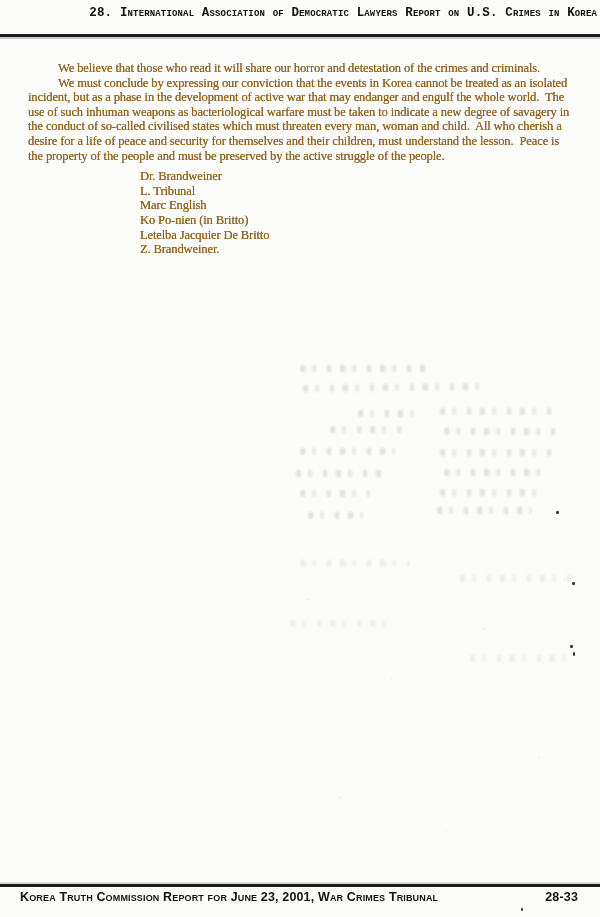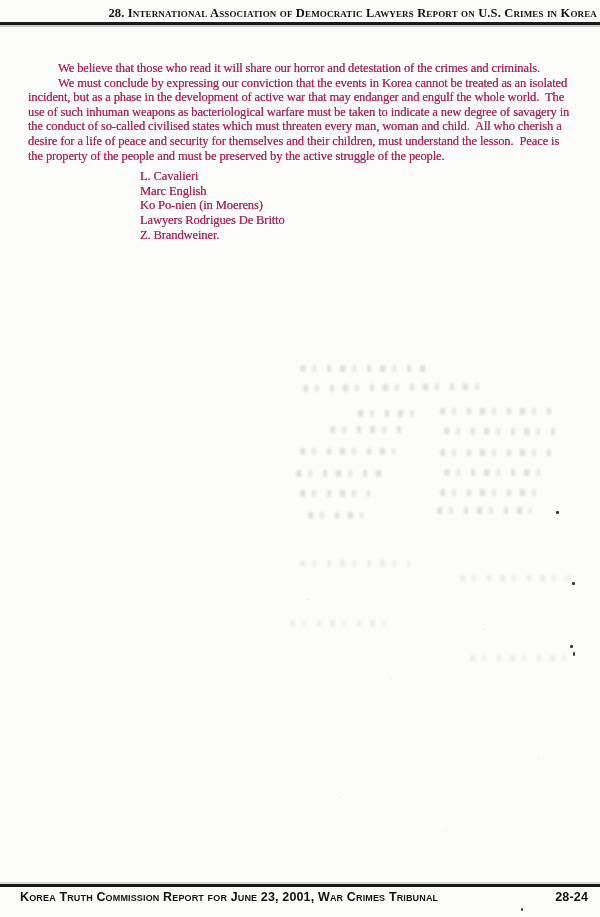--- a/index.html
+++ b/index.html
@@ -11,46 +11,46 @@
     height: 917px;
     background: #fcfcfb;
     overflow: hidden;
     color: #161616;
   }
 
   
   .running-header {
     position: absolute;
     top: 0; left: 0; right: 0;
-    height: 25px;
+    height: 37px;
     box-sizing: border-box;
     padding: 6px 3px 0 0;
     text-align: right;
     border-bottom: 3px solid #1b1b1b;
     box-shadow: 0 2px 0 rgba(27,27,27,0.22);
-    font-family: Liberation Serif, serif;
+    font-family: Liberation Mono, monospace;
     font-variant: small-caps;
     font-weight: 700;
     font-size: 12.5px;
     letter-spacing: 0.15px;
     color: #111;
     white-space: nowrap;
   }
 
   
   .doc-body {
     position: absolute;
     top: 61px;
     left: 28px;
     width: 547px;
     font-family: "Liberation Serif", serif;
     font-size: 12.6px;
     line-height: 14.6px;
     letter-spacing: -0.15px;
-    color: #be185d;
+    color: #a16207;
     text-shadow: 0 0 0.4px rgba(0,0,0,0.55);
   }
   .para {
     margin: 0;
     text-indent: 30px;
     white-space: pre-wrap;
   }
   sup.ordinal {
     font-size: 8px;
     line-height: 0;
@@ -59,21 +59,21 @@
   .signatories { margin: 6px 0 0 112px; }
   .signatory { white-space: pre; }
 
   
   .running-footer {
     position: absolute;
     left: 0; right: 0;
     bottom: 13px;
     border-top: 3px solid #1b1b1b;
     box-shadow: 0 -2px 0 rgba(27,27,27,0.15);
-    padding: 3px 12px 0 20px;
+    padding: 3px 22px 0 20px;
     display: flex;
     justify-content: space-between;
     align-items: baseline;
     font-family: "Liberation Sans", sans-serif;
     font-variant: small-caps;
     font-weight: 700;
     font-size: 12.5px;
     letter-spacing: 0.15px;
     color: #111;
     white-space: nowrap;
@@ -118,24 +118,25 @@
 
   <div class="running-header">
     <span>28. International Association of Democratic Lawyers Report on U.S. Crimes in Korea</span>
   </div>
 
   <div class="doc-body">
     <p class="para">We believe that those who read it will share our horror and detestation of the crimes and criminals.</p>
     <p class="para">We must conclude by expressing our conviction that the events in Korea cannot be treated as an isolated incident, but as a phase in the development of active war that may endanger and engulf the whole world.  The use of such inhuman weapons as bacteriological warfare must be taken to indicate a new degree of savagery in the conduct of so-called civilised states which must threaten every man, woman and child.  All who cherish a desire for a life of peace and security for themselves and their children, must understand the lesson.  Peace is the property of the people and must be preserved by the active struggle of the people.</p>
 
     <div class="signatories">
-      <div class="signatory">L. Cavalieri</div>
+      <div class="signatory">Dr. Brandweiner</div>
+      <div class="signatory">L. Tribunal</div>
       <div class="signatory">Marc English</div>
-      <div class="signatory">Ko Po-nien (in Moerens)</div>
-      <div class="signatory">Lawyers Rodrigues De Britto</div>
+      <div class="signatory">Ko Po-nien (in Britto)</div>
+      <div class="signatory">Letelba Jacquier De Britto</div>
       <div class="signatory">Z. Brandweiner.</div>
     </div>
   </div>
 
   <div class="smudge" style="left:300px; top:365px; width:130px;"></div>
   <div class="smudge" style="left:303px; top:384px; width:185px; transform:rotate(-0.6deg);"></div>
   <div class="smudge" style="left:358px; top:410px; width:60px;"></div>
   <div class="smudge" style="left:330px; top:426px; width:75px;"></div>
   <div class="smudge" style="left:300px; top:448px; width:95px;"></div>
   <div class="smudge" style="left:296px; top:470px; width:90px;"></div>
@@ -154,16 +155,16 @@
   <div class="noise-field" style="left:270px; top:540px; width:320px; height:330px;"></div>
 
   <div class="speck" style="left:556px; top:511px; width:3px; height:3px;"></div>
   <div class="speck" style="left:572px; top:582px; width:3px; height:3px;"></div>
   <div class="speck" style="left:570px; top:645px; width:3px; height:3px;"></div>
   <div class="speck" style="left:573px; top:652px; width:2px; height:4px;"></div>
   <div class="speck" style="left:521px; top:908px; width:2px; height:3px;"></div>
 
   <div class="running-footer">
     <span>Korea Truth Commission Report for June 23, 2001, War Crimes Tribunal</span>
-    <span class="page-number">28-24</span>
+    <span class="page-number">28-33</span>
   </div>
 
 </div>
 
 </body></html>

